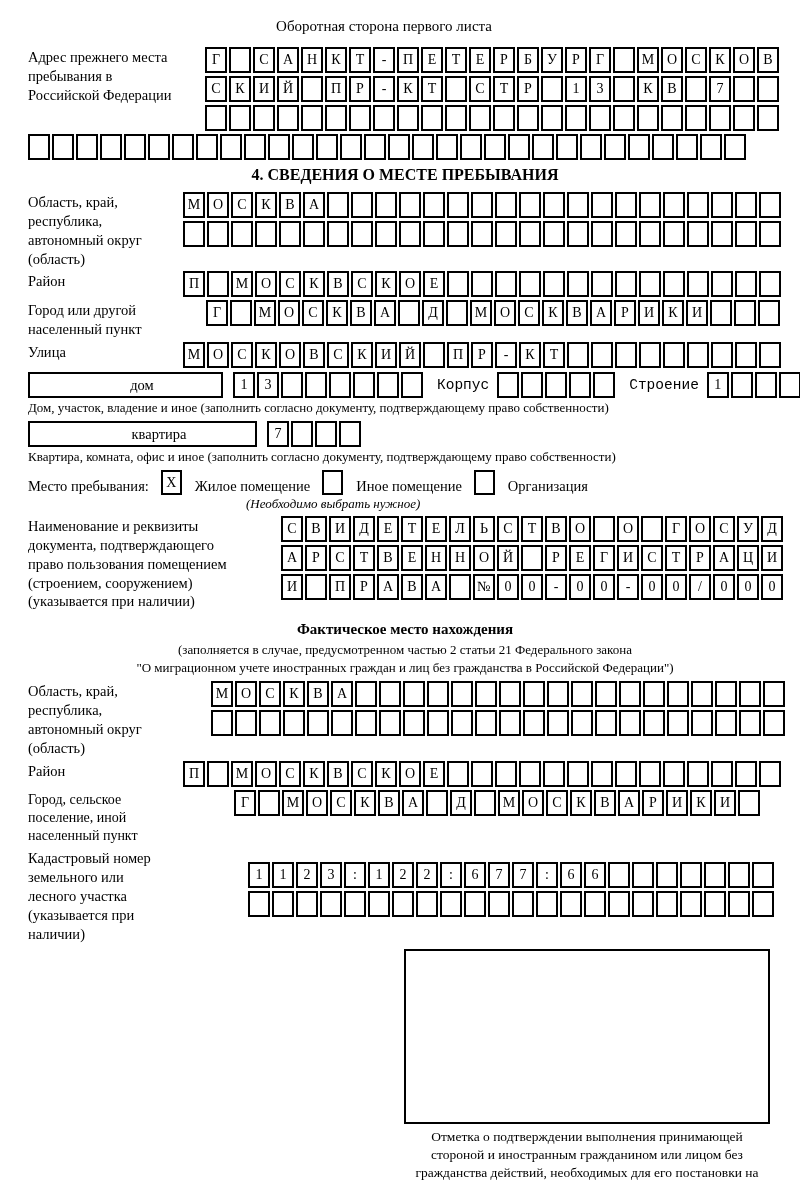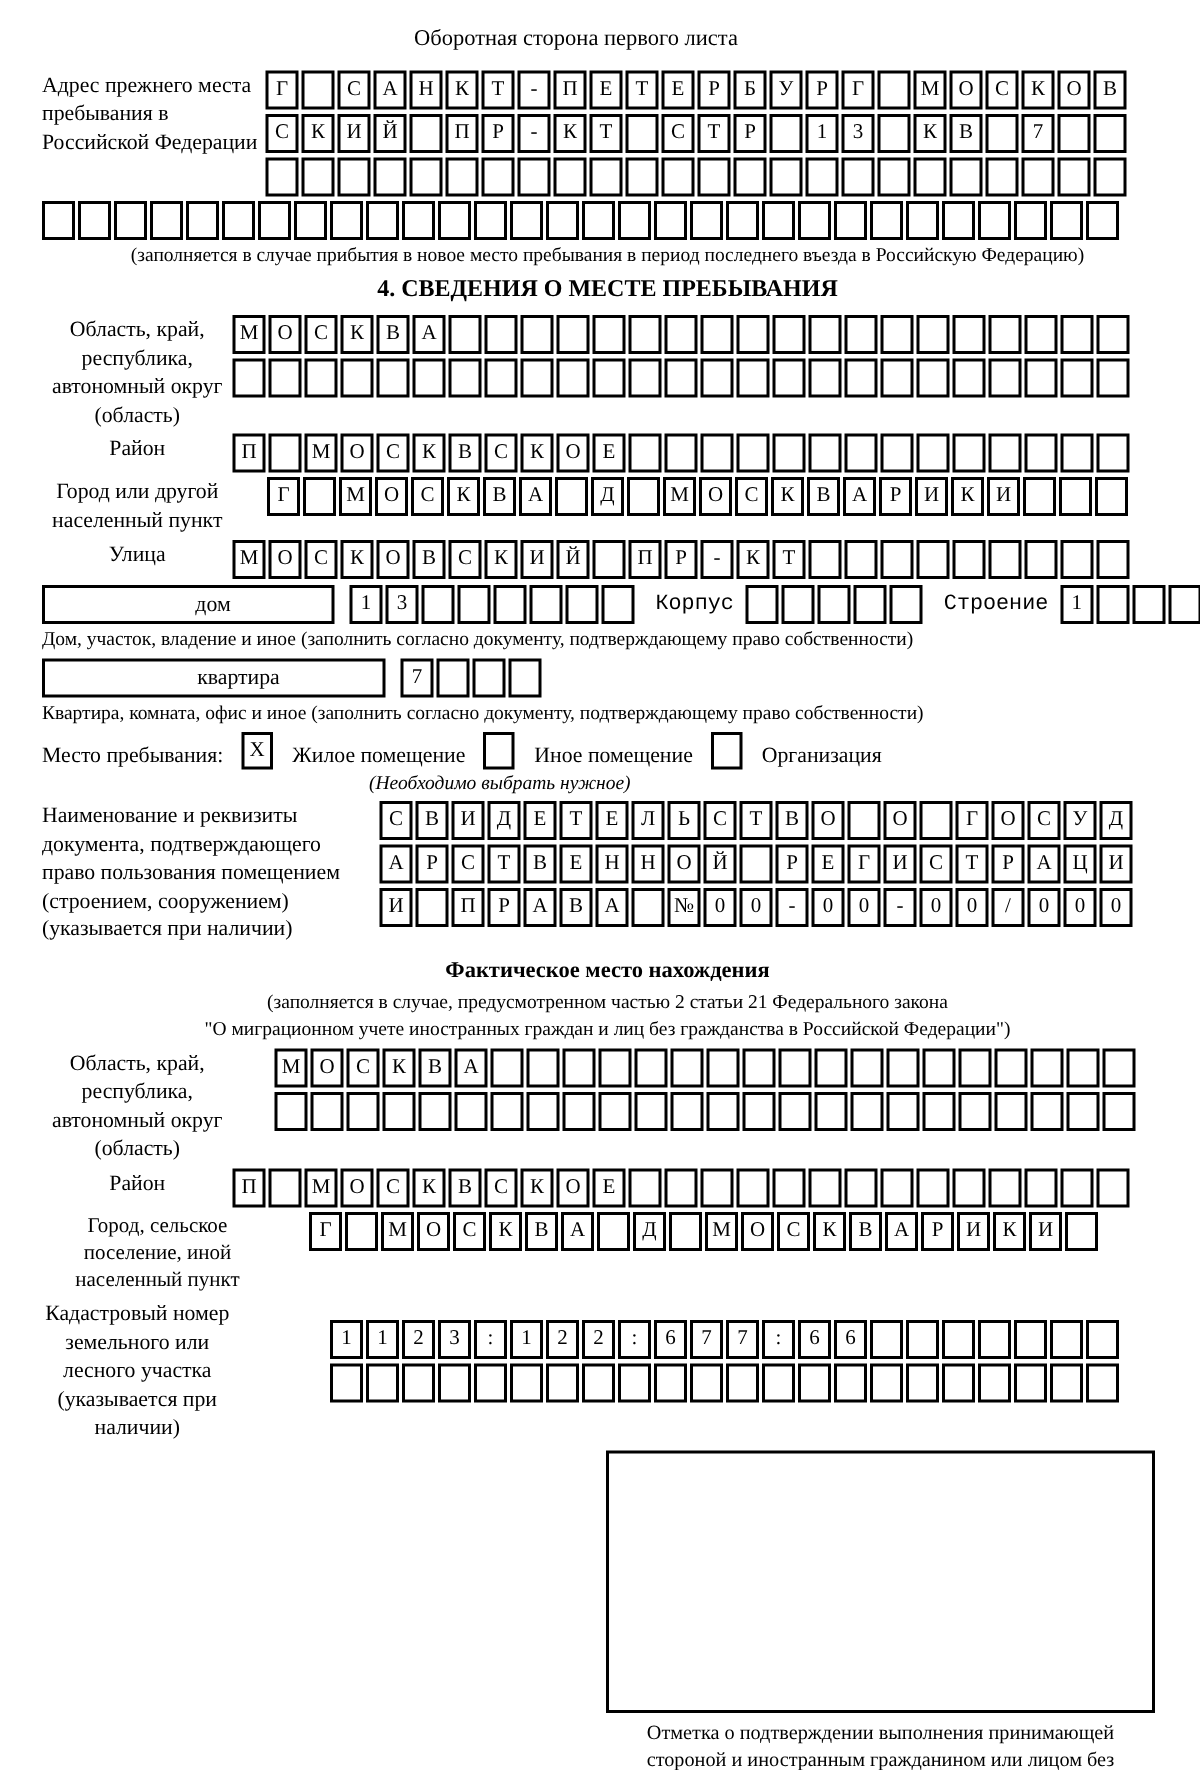--- a/index.html
+++ b/index.html
@@ -11,29 +11,29 @@
     overflow: hidden;
   }
   .page { padding: 4px 18px 0 28px; }
 
   .side-note {
     text-align: center;
     font-size: 15px;
     margin: 14px 42px 12px 0;
   }
 
-  .field { display: flex; align-items: flex-start; margin-bottom: 3px; }
+  .field { display: flex; align-items: flex-start; margin-bottom: 3px; gap: 28px; }
   .flabel {
     flex: 0 0 auto;
     font-size: 14.5px;
     line-height: 1.3;
     padding-top: 1px;
   }
   .w149 { width: 149px; }
-  .w127 { width: 127px; text-align: center; }
+  .w127 { width: 127px; }
   .w154 { width: 154px; }
   .w225 { width: 225px; }
 
   .rows { display: flex; flex-direction: column; gap: 3px; }
   .cells { display: flex; gap: 2px; flex: 0 0 auto; }
   .cell {
     width: 18px; height: 22px;
     border: 2px solid #000;
     display: flex; align-items: center; justify-content: center;
     font-size: 14px; line-height: 1;
@@ -218,21 +218,20 @@
       <div class="cell"></div>
       <div class="cell"></div>
       <div class="cell"></div>
       <div class="cell"></div>
       <div class="cell"></div>
       <div class="cell"></div>
       <div class="cell"></div>
       <div class="cell"></div>
       <div class="cell"></div>
     </div>
-  <div class="center-note">(заполняется в случае прибытия в новое место пребывания в период последнего въезда в Российскую Федерацию)</div>
 
   <div class="sec-title">4. СВЕДЕНИЯ О МЕСТЕ ПРЕБЫВАНИЯ</div>
 
   <div class="field">
     <div class="flabel w127">Область, край, республика, автономный округ (область)</div>
     <div class="rows">
       <div class="cells">
           <div class="cell">М</div>
           <div class="cell">О</div>
           <div class="cell">С</div>
@@ -595,21 +594,21 @@
         <div class="cell"></div>
         <div class="cell"></div>
         <div class="cell"></div>
         <div class="cell"></div>
         <div class="cell"></div>
         <div class="cell"></div>
       </div>
   </div>
 
   <div class="field">
-    <div class="flabel w154" style="font-size:14px;text-align:center;">Город, сельское поселение, иной населенный пункт</div>
+    <div class="flabel w154" style="font-size:14px;">Город, сельское поселение, иной населенный пункт</div>
     <div class="cells indent28" style="margin-left:24px;">
         <div class="cell">Г</div>
         <div class="cell"></div>
         <div class="cell">М</div>
         <div class="cell">О</div>
         <div class="cell">С</div>
         <div class="cell">К</div>
         <div class="cell">В</div>
         <div class="cell">А</div>
         <div class="cell"></div>

